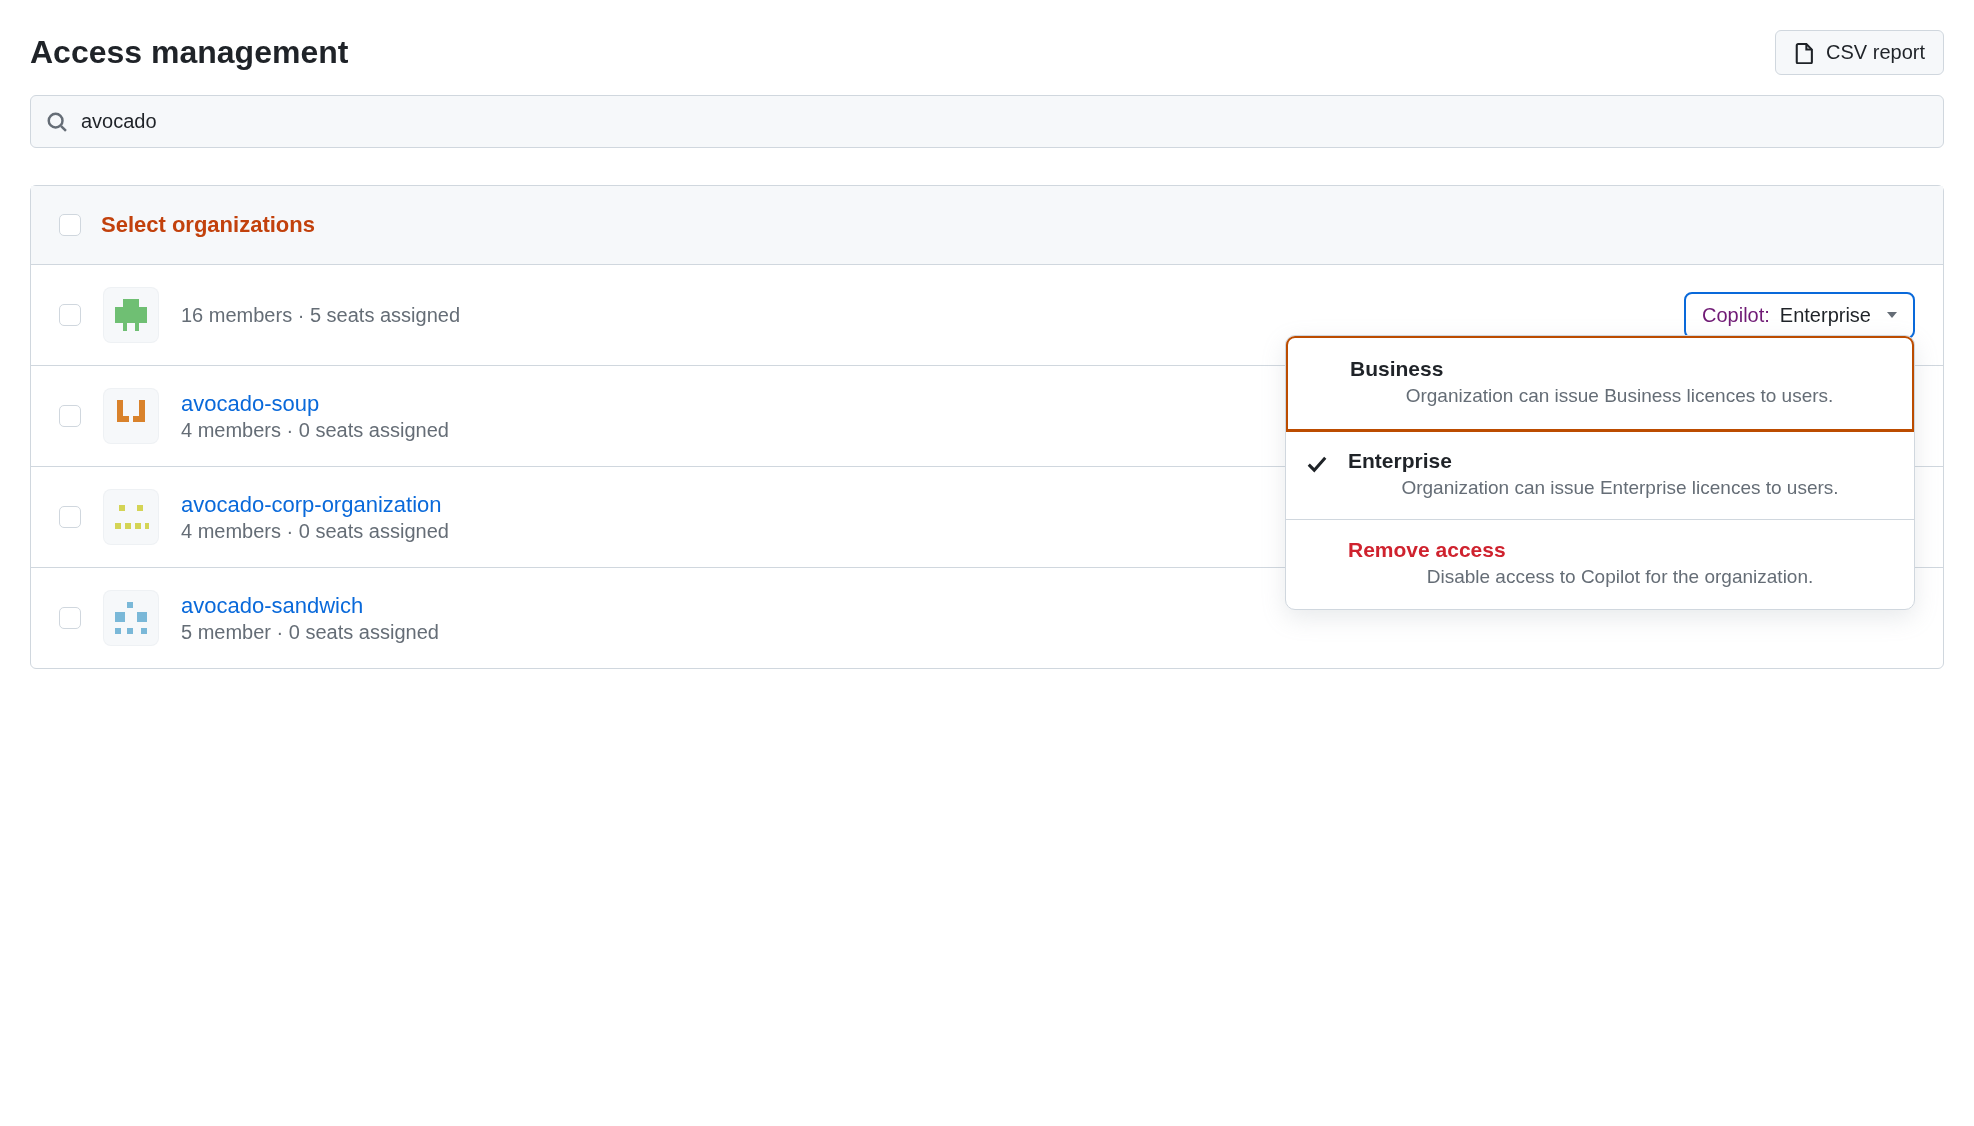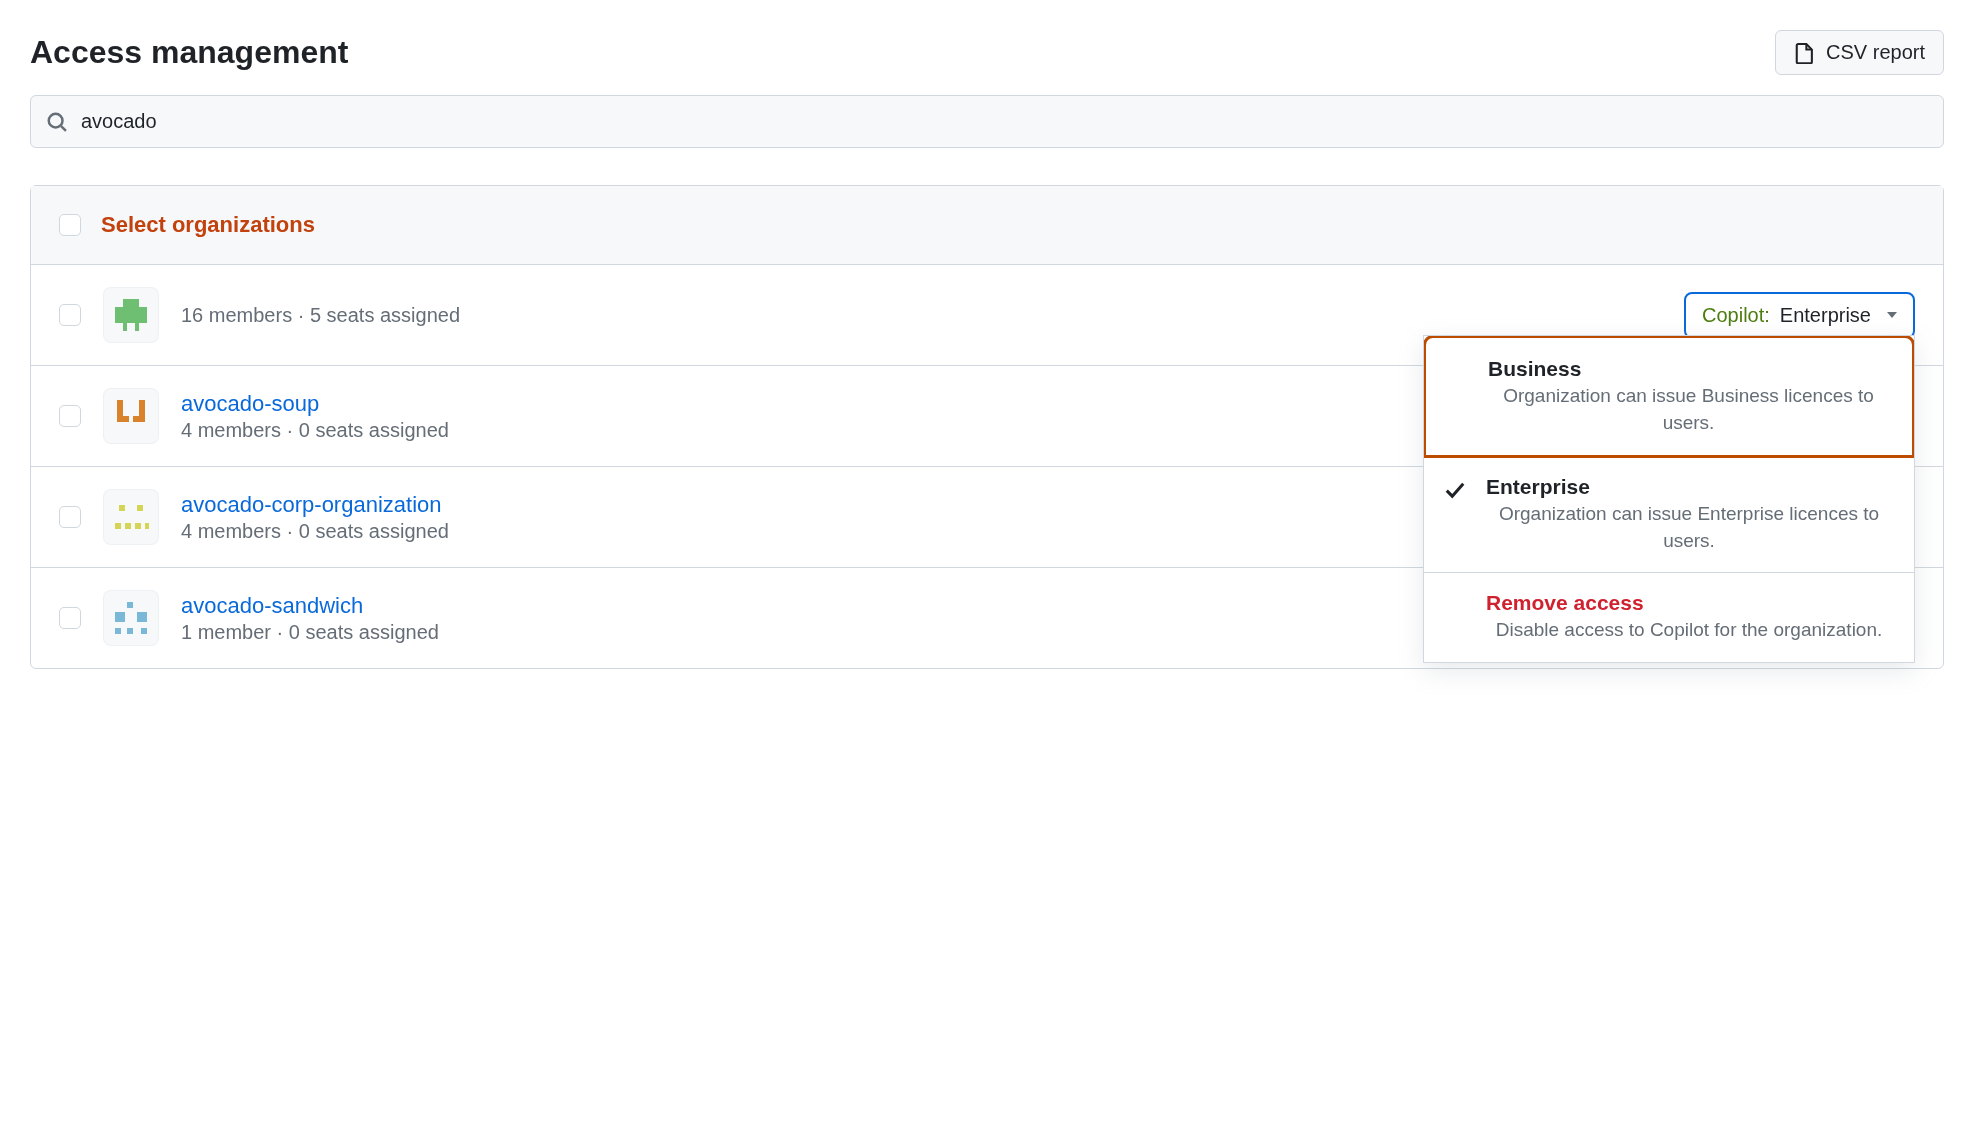--- a/index.html
+++ b/index.html
@@ -122,37 +122,37 @@
     display: inline-flex;
     align-items: center;
     gap: 10px;
     padding: 10px 16px;
     border: 2px solid #0969da;
     border-radius: 8px;
     background: #fff;
     cursor: pointer;
     font-size: 20px;
   }
-  .dropdown-btn .label-part { color: #4d7c0f; }
+  .dropdown-btn .label-part { color: #701a75; }
   .dropdown-btn .value-part { color: #1f2328; font-weight: 500; }
   .caret {
     width: 0; height: 0;
     border-left: 5px solid transparent;
     border-right: 5px solid transparent;
     border-top: 6px solid #656d76;
     margin-left: 6px;
   }
   .dropdown-menu {
     position: absolute;
     top: 70px;
     right: 28px;
-    width: 492px;
+    width: 630px;
     background: #fff;
     border: 1px solid #d0d7de;
-    border-radius: 0;
+    border-radius: 10px;
     box-shadow: 0 8px 24px rgba(140,149,159,0.2);
     z-index: 10;
     overflow: hidden;
   }
   .menu-item {
     padding: 18px 22px 18px 62px;
     border-bottom: 1px solid #d0d7de;
     position: relative;
     cursor: pointer;
   }
@@ -292,16 +292,16 @@
           <rect x="8" y="2" width="3" height="3" fill="#7ab8d8"></rect>
           <rect x="2" y="7" width="5" height="5" fill="#7ab8d8"></rect>
           <rect x="13" y="7" width="5" height="5" fill="#7ab8d8"></rect>
           <rect x="2" y="15" width="3" height="3" fill="#7ab8d8"></rect>
           <rect x="8" y="15" width="3" height="3" fill="#7ab8d8"></rect>
           <rect x="15" y="15" width="3" height="3" fill="#7ab8d8"></rect>
         </svg>
     </div>
     <div class="org-info">
       <div class="org-name"><a href="#">avocado-sandwich</a></div>
-      <div class="org-sub">1 member  ·  0 seats assigned</div>
+      <div class="org-sub">5 member  ·  0 seats assigned</div>
     </div>
   </div>
 </div>
 
 </body></html>

